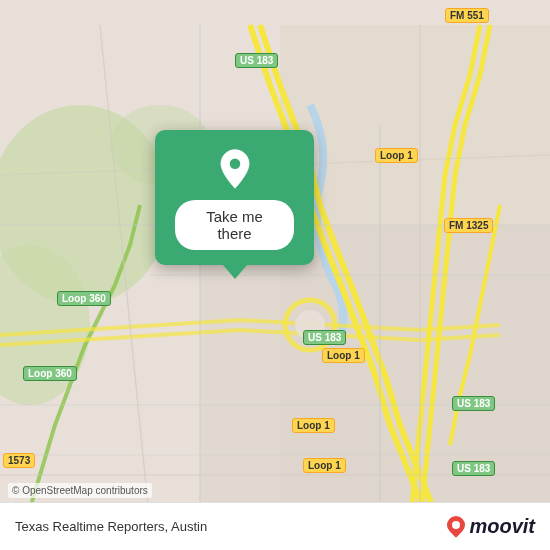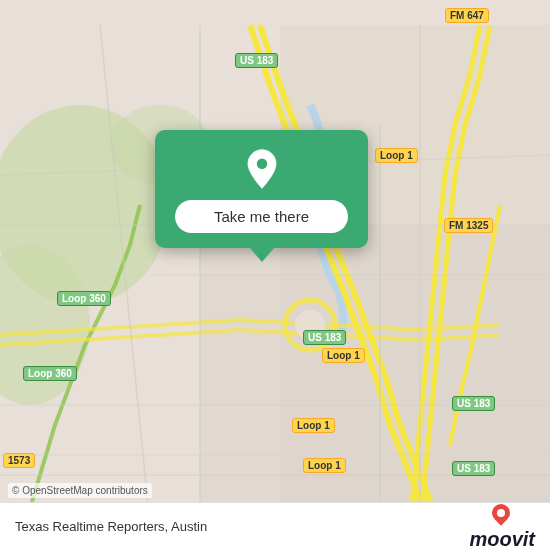--- a/index.html
+++ b/index.html
@@ -47,21 +47,20 @@
 
     #location-info {
       font-size: 13px;
       color: #333;
     }
 
     #moovit-logo {
       display: flex;
       align-items: center;
       gap: 0;
-      flex-direction: column;
     }
 
     
     #attribution {
       position: absolute;
       bottom: 52px;
       left: 8px;
       font-size: 10px;
       color: #555;
       background: rgba(255,255,255,0.7);
@@ -69,21 +68,21 @@
       border-radius: 2px;
       z-index: 50;
       margin-top: 39px;
     }
 
     
     #popup {
       position: absolute;
       top: 130px;
       left: 155px;
-      width: 213px;
+      width: 159px;
       z-index: 200;
       display: flex;
       flex-direction: column;
       align-items: center;
     }
 
     #popup-card {
       background: #3aaa72;
       border-radius: 10px;
       padding: 18px 20px 15px 20px;
@@ -188,21 +187,21 @@
 
     <line x1="100" y1="0" x2="150" y2="500" stroke="#d0c8be" stroke-width="1.5" opacity="0.6"></line>
     <line x1="420" y1="0" x2="420" y2="500" stroke="#d0c8be" stroke-width="1.5" opacity="0.5"></line>
     <line x1="0" y1="150" x2="550" y2="130" stroke="#d0c8be" stroke-width="1.5" opacity="0.4"></line>
     <line x1="0" y1="450" x2="550" y2="450" stroke="#d0c8be" stroke-width="1.5" opacity="0.4"></line>
 
     <circle cx="310" cy="300" r="25" fill="none" stroke="#f5e642" stroke-width="5" opacity="0.8"></circle>
     <circle cx="310" cy="300" r="15" fill="#e8e0d8" opacity="0.9"></circle>
   </svg>
 
-  <div class="road-label road-label-yellow" style="top:8px;left:445px;">FM 647</div>
+  <div class="road-label road-label-yellow" style="top:8px;left:445px;">FM 551</div>
   <div class="road-label road-label-green" style="top:45px;left:235px;">US 183</div>
   <div class="road-label road-label-yellow" style="top:148px;left:375px;">Loop 1</div>
   <div class="road-label road-label-green" style="top:283px;left:57px;">Loop 360</div>
   <div class="road-label road-label-green" style="top:358px;left:23px;">Loop 360</div>
   <div class="road-label road-label-yellow" style="top:218px;left:444px;">FM 1325</div>
   <div class="road-label road-label-green" style="top:322px;left:303px;">US 183</div>
   <div class="road-label road-label-yellow" style="top:348px;left:322px;">Loop 1</div>
   <div class="road-label road-label-green" style="top:388px;left:452px;">US 183</div>
   <div class="road-label road-label-yellow" style="top:418px;left:292px;">Loop 1</div>
   <div class="road-label road-label-green" style="top:453px;left:452px;">US 183</div>

